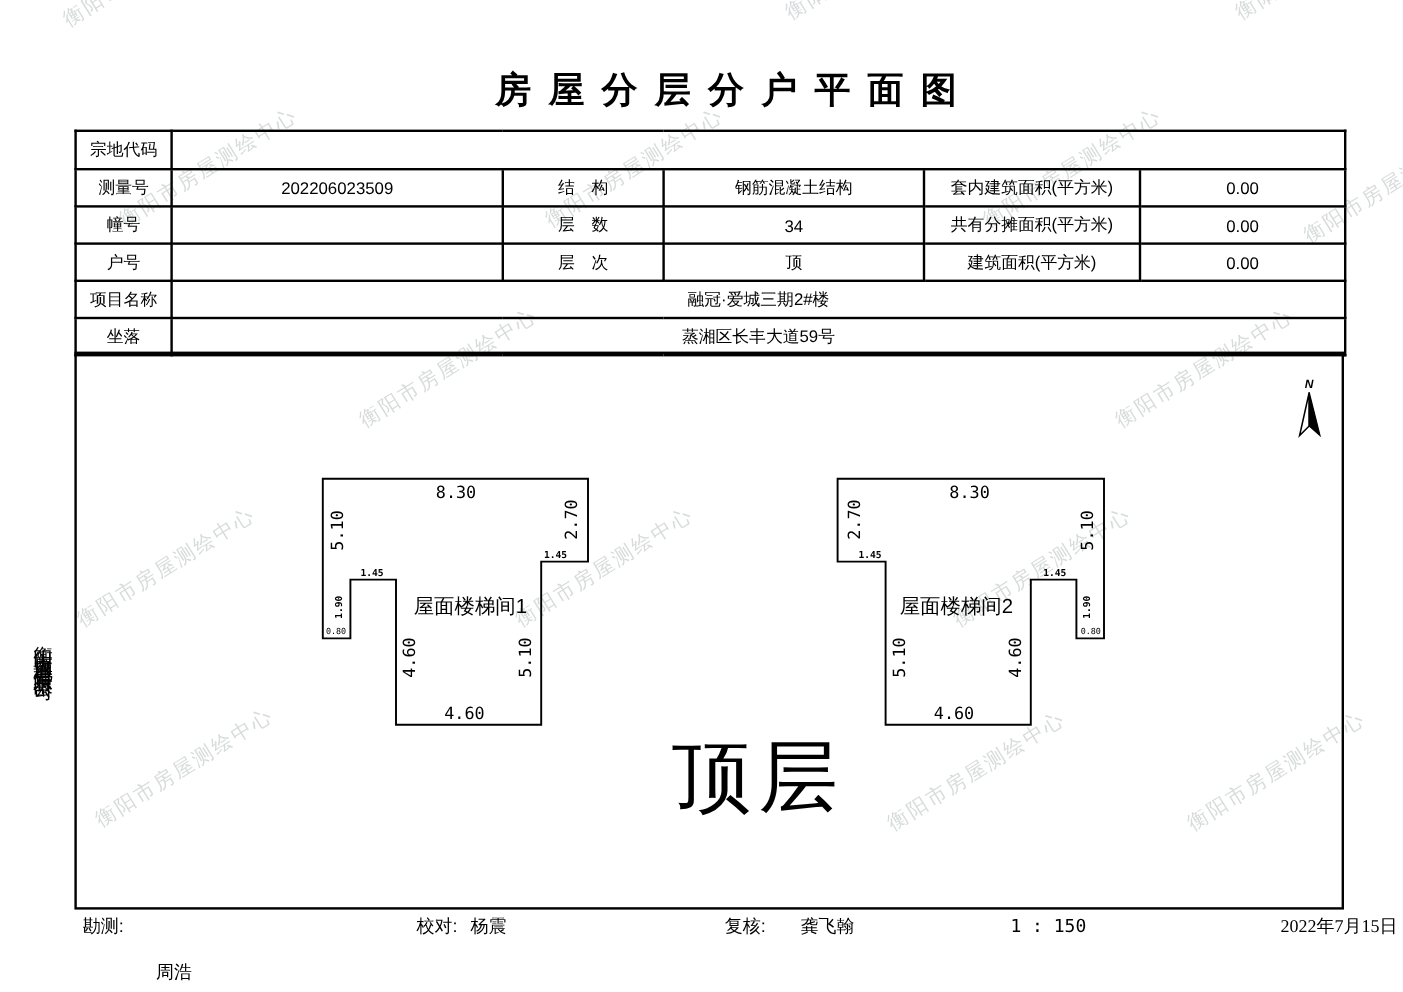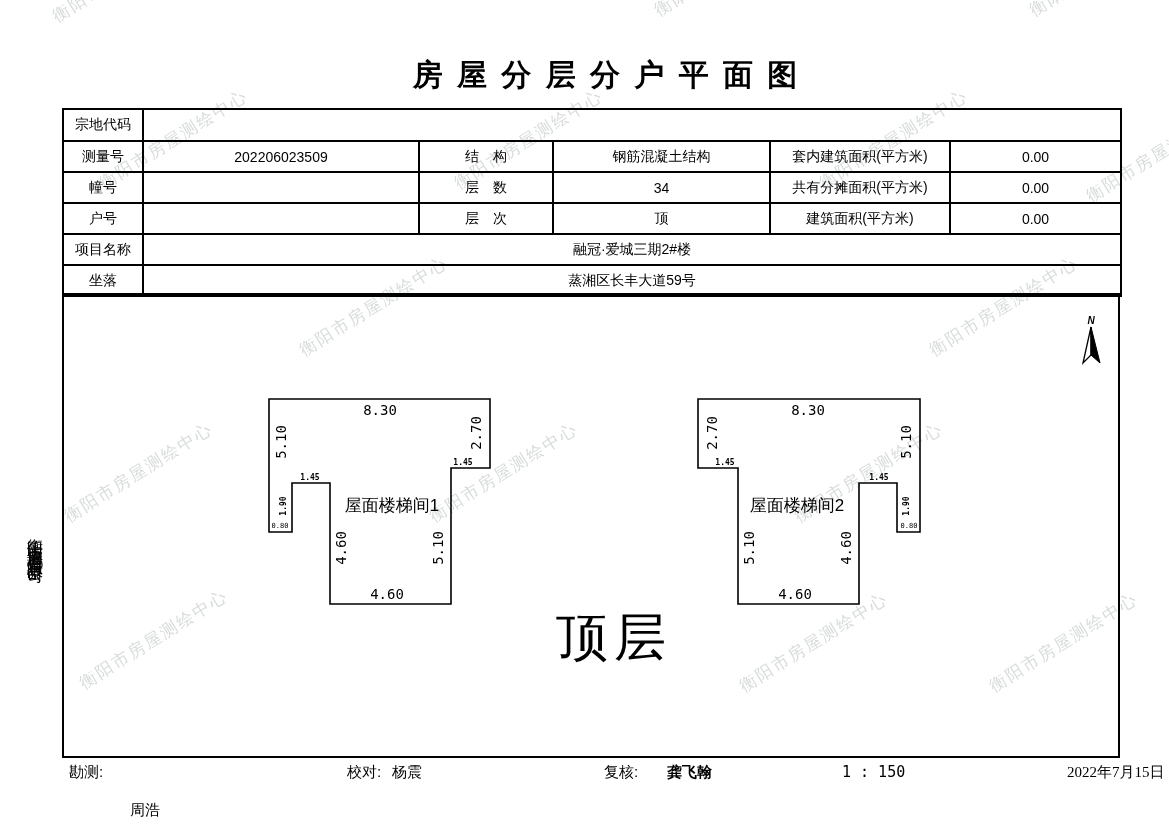--- a/index.html
+++ b/index.html
@@ -26,39 +26,39 @@
   
   .drawing-box { position:absolute; left:62px; top:293px; width:1058px; height:465px;
                  border:2px solid #000; z-index:1; }
   .plan { position:absolute; overflow:visible; }
   .plan-outline { fill:none; stroke:#000; stroke-width:1.6; }
   .dim { font-family:"DejaVu Sans Mono","Liberation Mono",monospace; font-size:14px; fill:#000; }
   .dim-sm { font-family:"DejaVu Sans Mono","Liberation Mono",monospace; font-size:8px; fill:#000; font-weight:bold; }
   .dim-xs { font-family:"DejaVu Sans Mono","Liberation Mono",monospace; font-size:7px; fill:#000; }
   .plan-name { font-family:"Liberation Sans","DejaVu Sans",sans-serif; font-size:17px; fill:#000; }
 
-  .floor-label { position:absolute; left:440px; top:308px; width:220px; text-align:center;
-                 font-family:"Liberation Serif","DejaVu Serif",serif; font-size:52px; letter-spacing:6px; }
+  .floor-label { position:absolute; left:458px; top:308px; width:220px; text-align:center;
+                 font-family:"Liberation Serif","DejaVu Serif",serif; font-size:66px; letter-spacing:6px; }
 
   .north { position:absolute; left:1012px; top:20px; width:30px; text-align:center; }
   .north .n { display:block; font-size:10px; font-style:italic; font-weight:bold; margin-bottom:0px; }
 
   
   .company { position:absolute; left:24px; top:526px; z-index:2; writing-mode:vertical-rl;
              text-orientation:upright; font-size:16px; letter-spacing:2.5px; line-height:22px; }
 
   
   .footer { position:absolute; left:0; top:763px; width:1169px; height:24px; z-index:2; font-size:15px; }
   .footer span { position:absolute; white-space:nowrap; }
   .f-survey-label { left:69px; }
   .f-survey-name  { left:130px;margin-top:38px; }
   .f-check-label  { left:333px;margin-left:14px; }
   .f-check-name   { left:392px; }
   .f-review-label { left:604px; }
-  .f-review-name  { left:667px;font-weight:bold; }
+  .f-review-name  { left:667px; }
   .f-scale        { left:842px; font-family:"DejaVu Sans Mono","Liberation Mono",monospace; }
   .f-date         { left:1067px;font-family:Liberation Serif, serif; }
 </style>
 </head>
 <body>
 
 <div class="page">
 
   <div class="wm-layer" id="watermarks">
       <span class="wm" style="left: 48px; top: 8px;">衡阳市房屋测绘中心</span>

